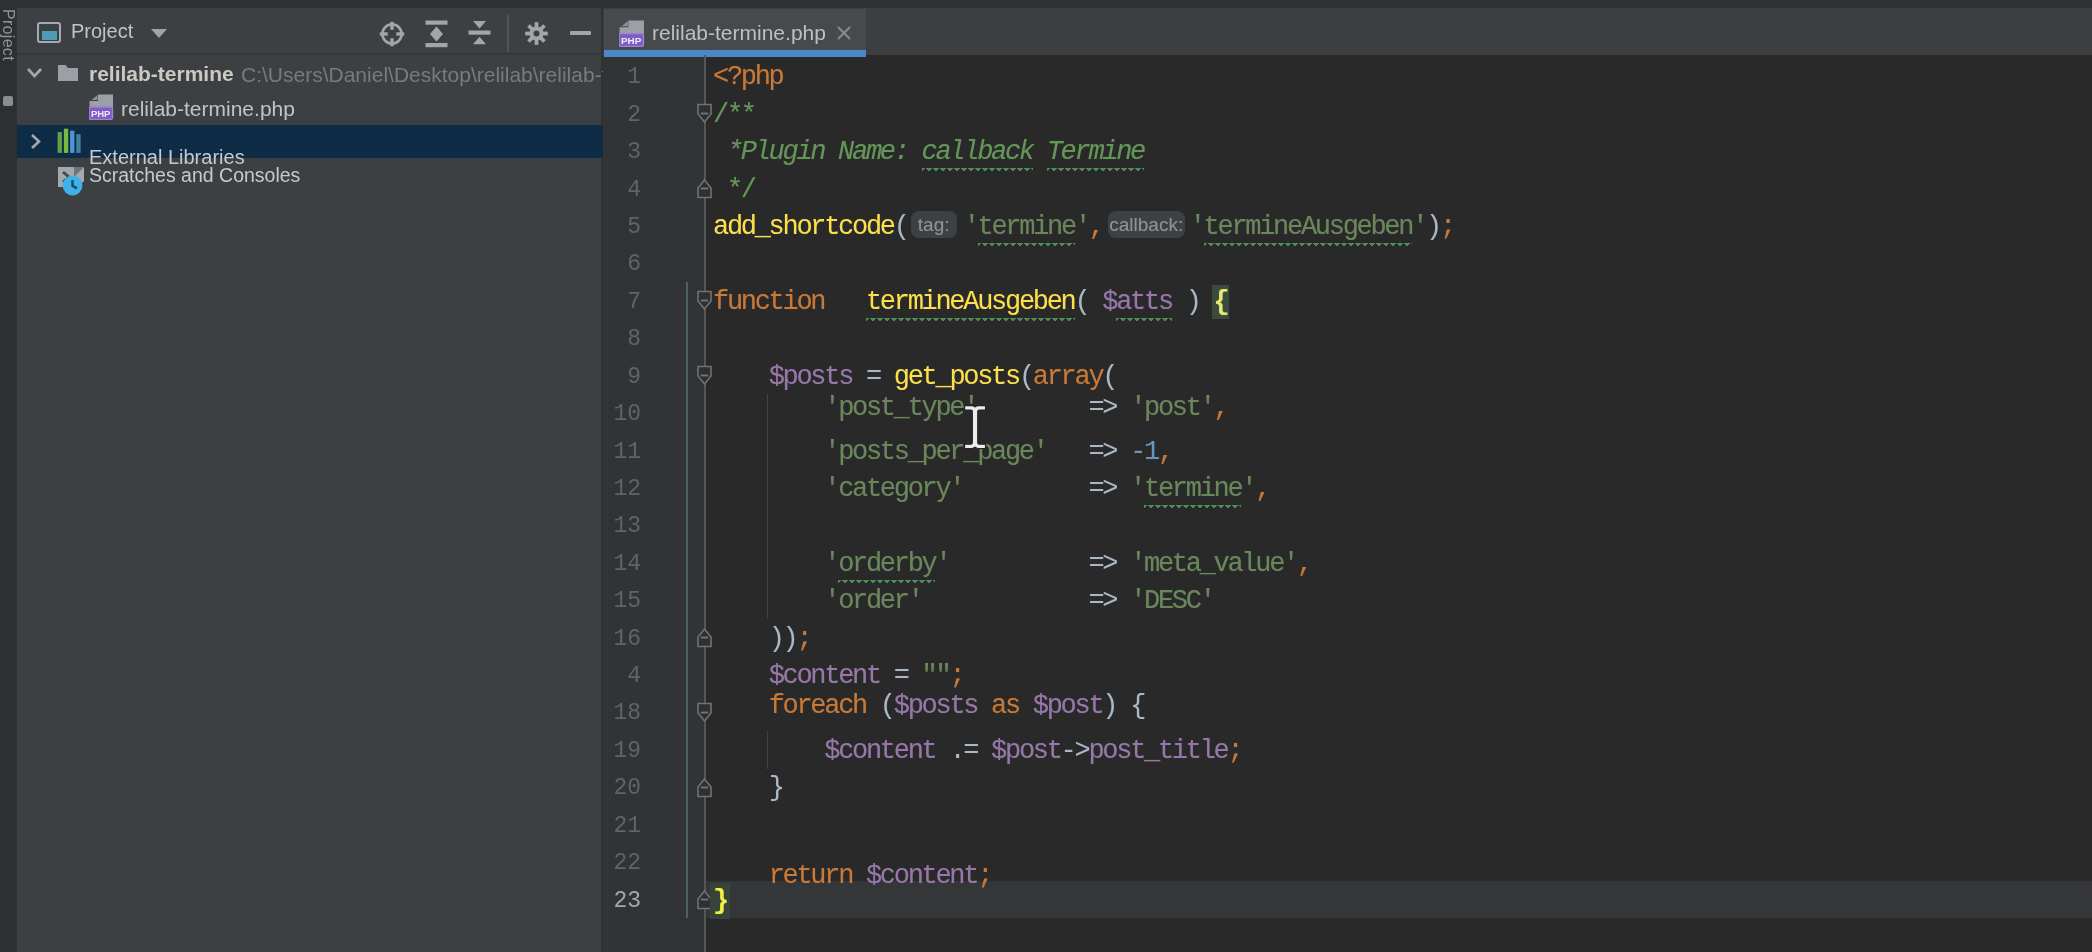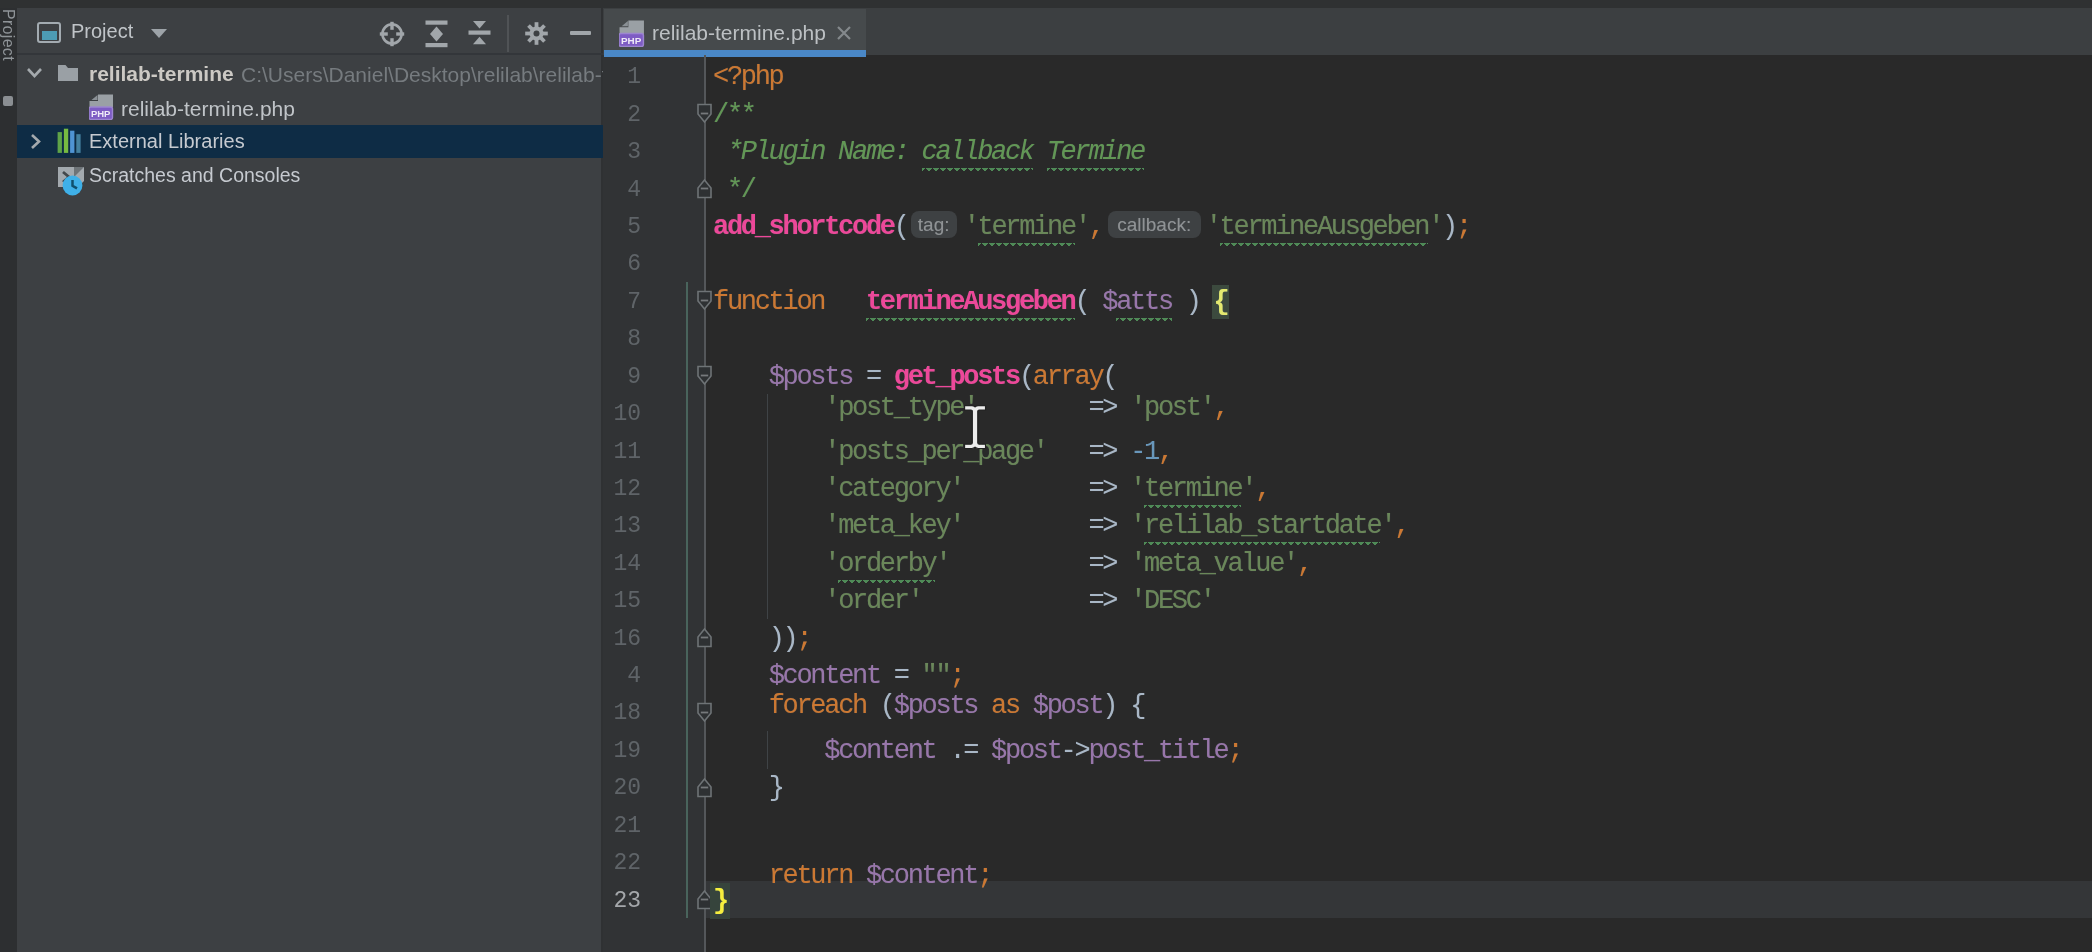--- a/index.html
+++ b/index.html
@@ -5,21 +5,21 @@
 #app{position:relative;width:2092px;height:952px;overflow:hidden;font-family:"Liberation Sans",sans-serif;filter:blur(0.75px);}
 .abs{position:absolute;}
 
 .cl{position:absolute;left:713px;height:37.42px;line-height:37.42px;white-space:pre;
  font-family:"Liberation Mono",monospace;font-size:27px;letter-spacing:-2.3px;color:#a9b7c6;
  text-shadow:0 0 1px rgba(169,183,198,.25);}
 .ln{position:absolute;left:561px;width:80px;height:37.42px;line-height:37.42px;text-align:right;
  font-family:"Liberation Mono",monospace;font-size:23px;color:#5f6468;}
 .ln.cur{color:#a4a7aa;}
 .o{color:#cc7832} .s{color:#6a8759} .v{color:#9876aa} .n{color:#6897bb} .w{color:#a9b7c6}
-.f{color:#ec4899;font-weight:700} .c{color:#629755} .ci{color:#629755;font-style:italic}
+.f{color:#fde047;font-weight:400} .c{color:#629755} .ci{color:#629755;font-style:italic}
 .b7{background:#3c4a3e;color:#e3e96f;font-weight:700;box-shadow:0 0 0 2px #3c4a3e;}
 .b23{background:#36443c;color:#f5ef3d;font-weight:700;box-shadow:0 0 0 3px #36443c;}
 .wv{position:relative;}
 .wv::after{content:"";position:absolute;left:0;right:0;bottom:-5px;height:4px;
  background:linear-gradient(-45deg,transparent 68%,#4f8a57 68%),linear-gradient(45deg,transparent 68%,#4f8a57 68%);
  background-size:7px 4px;background-repeat:repeat-x;background-position:0 0;}
 .pill{display:inline-block;vertical-align:middle;height:27px;line-height:27px;border-radius:8px;
  background:#3e4143;color:#8f9294;font-family:"Liberation Sans",sans-serif;font-size:19px;letter-spacing:0;
  text-align:center;margin:-4px 7px 0 3px;}
 .pill.pc{margin:-4px 5px 0 5px;}
@@ -117,21 +117,21 @@
  <text x="11.7" y="23" text-anchor="middle" font-family="Liberation Sans" font-size="9.5" font-weight="700" fill="#efeaf7">PHP</text>
 </svg>
 <div class="abs" style="left:121px;top:96.5px;font-size:21px;color:#c0c4c8;">relilab-termine.php</div>
 
 <svg class="abs" style="left:56px;top:128px" width="27" height="26" viewBox="0 0 27 26">
  <rect x="1.6" y="4.1" width="4.3" height="20.8" fill="#5fa348"></rect>
  <rect x="7.9" y="0.7" width="4.3" height="24.2" fill="#77bb41"></rect>
  <rect x="14.1" y="2.7" width="4.3" height="22.2" fill="#4f94d4"></rect>
  <rect x="20.3" y="6.2" width="4.3" height="18.7" fill="#44809f"></rect>
 </svg>
-<div class="abs" style="left:89px;top:130px;font-size:20px;color:#c6cad0;">External Libraries</div>
+<div class="abs" style="left:89px;top:146px;font-size:20px;color:#c6cad0;">External Libraries</div>
 
 <svg class="abs" style="left:57px;top:166px" width="34" height="30" viewBox="0 0 34 30">
  <path d="M1,1 h26 v14 l-6,6 H1 z" fill="#a3a9ae"></path>
  <path d="M27,1 l-10,10 v-10 z" fill="#6e7478"></path>
  <path d="M6,6 l6,5 l-6,5" fill="none" stroke="#43484b" stroke-width="2.8"></path>
  <circle cx="15.5" cy="19.5" r="9.9" fill="#3fb0e8"></circle>
  <path d="M15.5,14 v5.7 l4.5,2.7" fill="none" stroke="#10506e" stroke-width="2.5"></path>
 </svg>
 <div class="abs" style="left:89px;top:164px;font-size:19.5px;color:#c6cad0;">Scratches and Consoles</div>
 
@@ -189,35 +189,34 @@
 
 <div class="ln" style="top:59.3px">1</div>
 <div class="cl" style="top:59.3px"><span class="o">&lt;?php</span></div>
 <div class="ln" style="top:96.7px">2</div>
 <div class="cl" style="top:96.7px"><span class="c">/**</span></div>
 <div class="ln" style="top:134.1px">3</div>
 <div class="cl" style="top:134.1px"><span class="ci"> *Plugin Name: <span class="wv">callback</span> <span class="wv">Termine</span></span></div>
 <div class="ln" style="top:171.6px">4</div>
 <div class="cl" style="top:171.6px"><span class="c"> */</span></div>
 <div class="ln" style="top:209.0px">5</div>
-<div class="cl" style="top:209.0px"><span class="f">add_shortcode</span><span class="w">(</span><span class="pill" style="width:46px">tag:</span><span class="s">'<span class="wv">termine</span>'</span><span class="o">,</span><span class="pill pc" style="width:93px">callback:</span><span class="s">'<span class="wv">termineAusgeben</span>'</span><span class="w">)</span><span class="o">;</span></div>
+<div class="cl" style="top:209.0px"><span class="f">add_shortcode</span><span class="w">(</span><span class="pill" style="width:46px">tag:</span><span class="s">'<span class="wv">termine</span>'</span><span class="o">,</span><span class="pill pc" style="width:77px">callback:</span><span class="s">'<span class="wv">termineAusgeben</span>'</span><span class="w">)</span><span class="o">;</span></div>
 <div class="ln" style="top:246.4px">6</div>
 <div class="ln" style="top:283.8px">7</div>
 <div class="cl" style="top:283.8px"><span class="o">function</span>   <span class="f"><span class="wv">termineAusgeben</span></span><span class="w">(</span> <span class="v">$<span class="wv">atts</span></span> <span class="w">)</span> <span class="b7">{</span></div>
 <div class="ln" style="top:321.2px">8</div>
 <div class="ln" style="top:358.7px">9</div>
 <div class="cl" style="top:358.7px">    <span class="v">$posts</span> <span class="w">=</span> <span class="f">get_posts</span><span class="w">(</span><span class="o">array</span><span class="w">(</span></div>
 <div class="ln" style="top:396.1px">10</div>
 <div class="cl" style="top:390px">        <span class="s">'post_type'</span>        <span class="w">=&gt;</span> <span class="s">'post'</span><span class="o">,</span></div>
 <div class="ln" style="top:433.5px">11</div>
 <div class="cl" style="top:433.5px">        <span class="s">'posts_per_page'</span>   <span class="w">=&gt;</span> <span class="n">-1</span><span class="o">,</span></div>
 <div class="ln" style="top:470.9px">12</div>
 <div class="cl" style="top:470.9px">        <span class="s">'category'</span>         <span class="w">=&gt;</span> <span class="s">'<span class="wv">termine</span>'</span><span class="o">,</span></div>
 <div class="ln" style="top:508.3px">13</div>
-<div class="cl" style="top:508.3px">        <span class="s">'meta_key'</span>         <span class="w">=&gt;</span> <span class="s">'<span class="wv">relilab_startdate</span>'</span><span class="o">,</span></div>
 <div class="ln" style="top:545.8px">14</div>
 <div class="cl" style="top:545.8px">        <span class="s">'<span class="wv">orderby</span>'</span>          <span class="w">=&gt;</span> <span class="s">'meta_value'</span><span class="o">,</span></div>
 <div class="ln" style="top:583.2px">15</div>
 <div class="cl" style="top:583.2px">        <span class="s">'order'</span>            <span class="w">=&gt;</span> <span class="s">'DESC'</span></div>
 <div class="ln" style="top:620.6px">16</div>
 <div class="cl" style="top:620.6px">    <span class="w">))</span><span class="o">;</span></div>
 <div class="ln" style="top:658.0px">4</div>
 <div class="cl" style="top:658.0px">    <span class="v">$content</span> <span class="w">=</span> <span class="s">""</span><span class="o">;</span></div>
 <div class="ln" style="top:695.4px">18</div>
 <div class="cl" style="top:688px">    <span class="o">foreach</span> <span class="w">(</span><span class="v">$posts</span> <span class="o">as</span> <span class="v">$post</span><span class="w">)</span> <span class="w">{</span></div>

